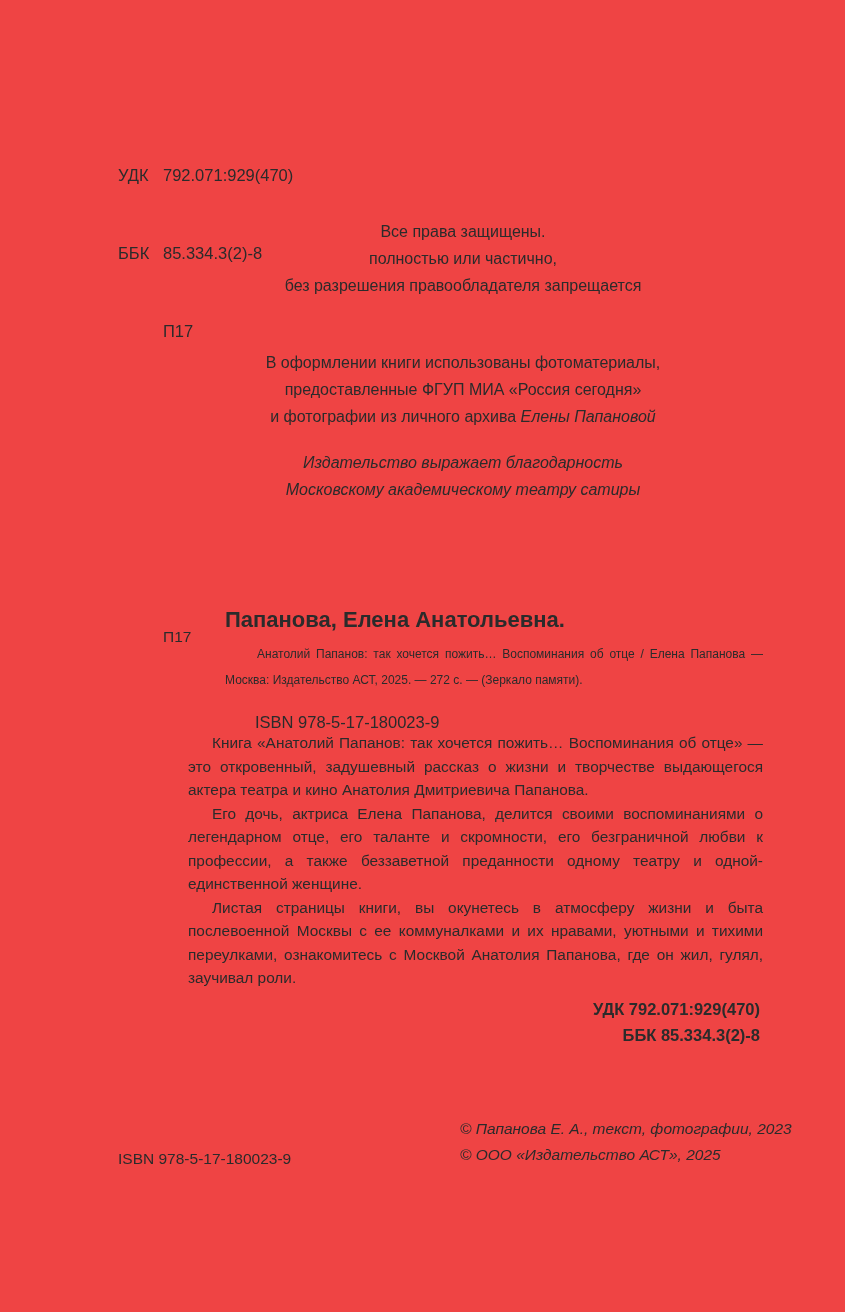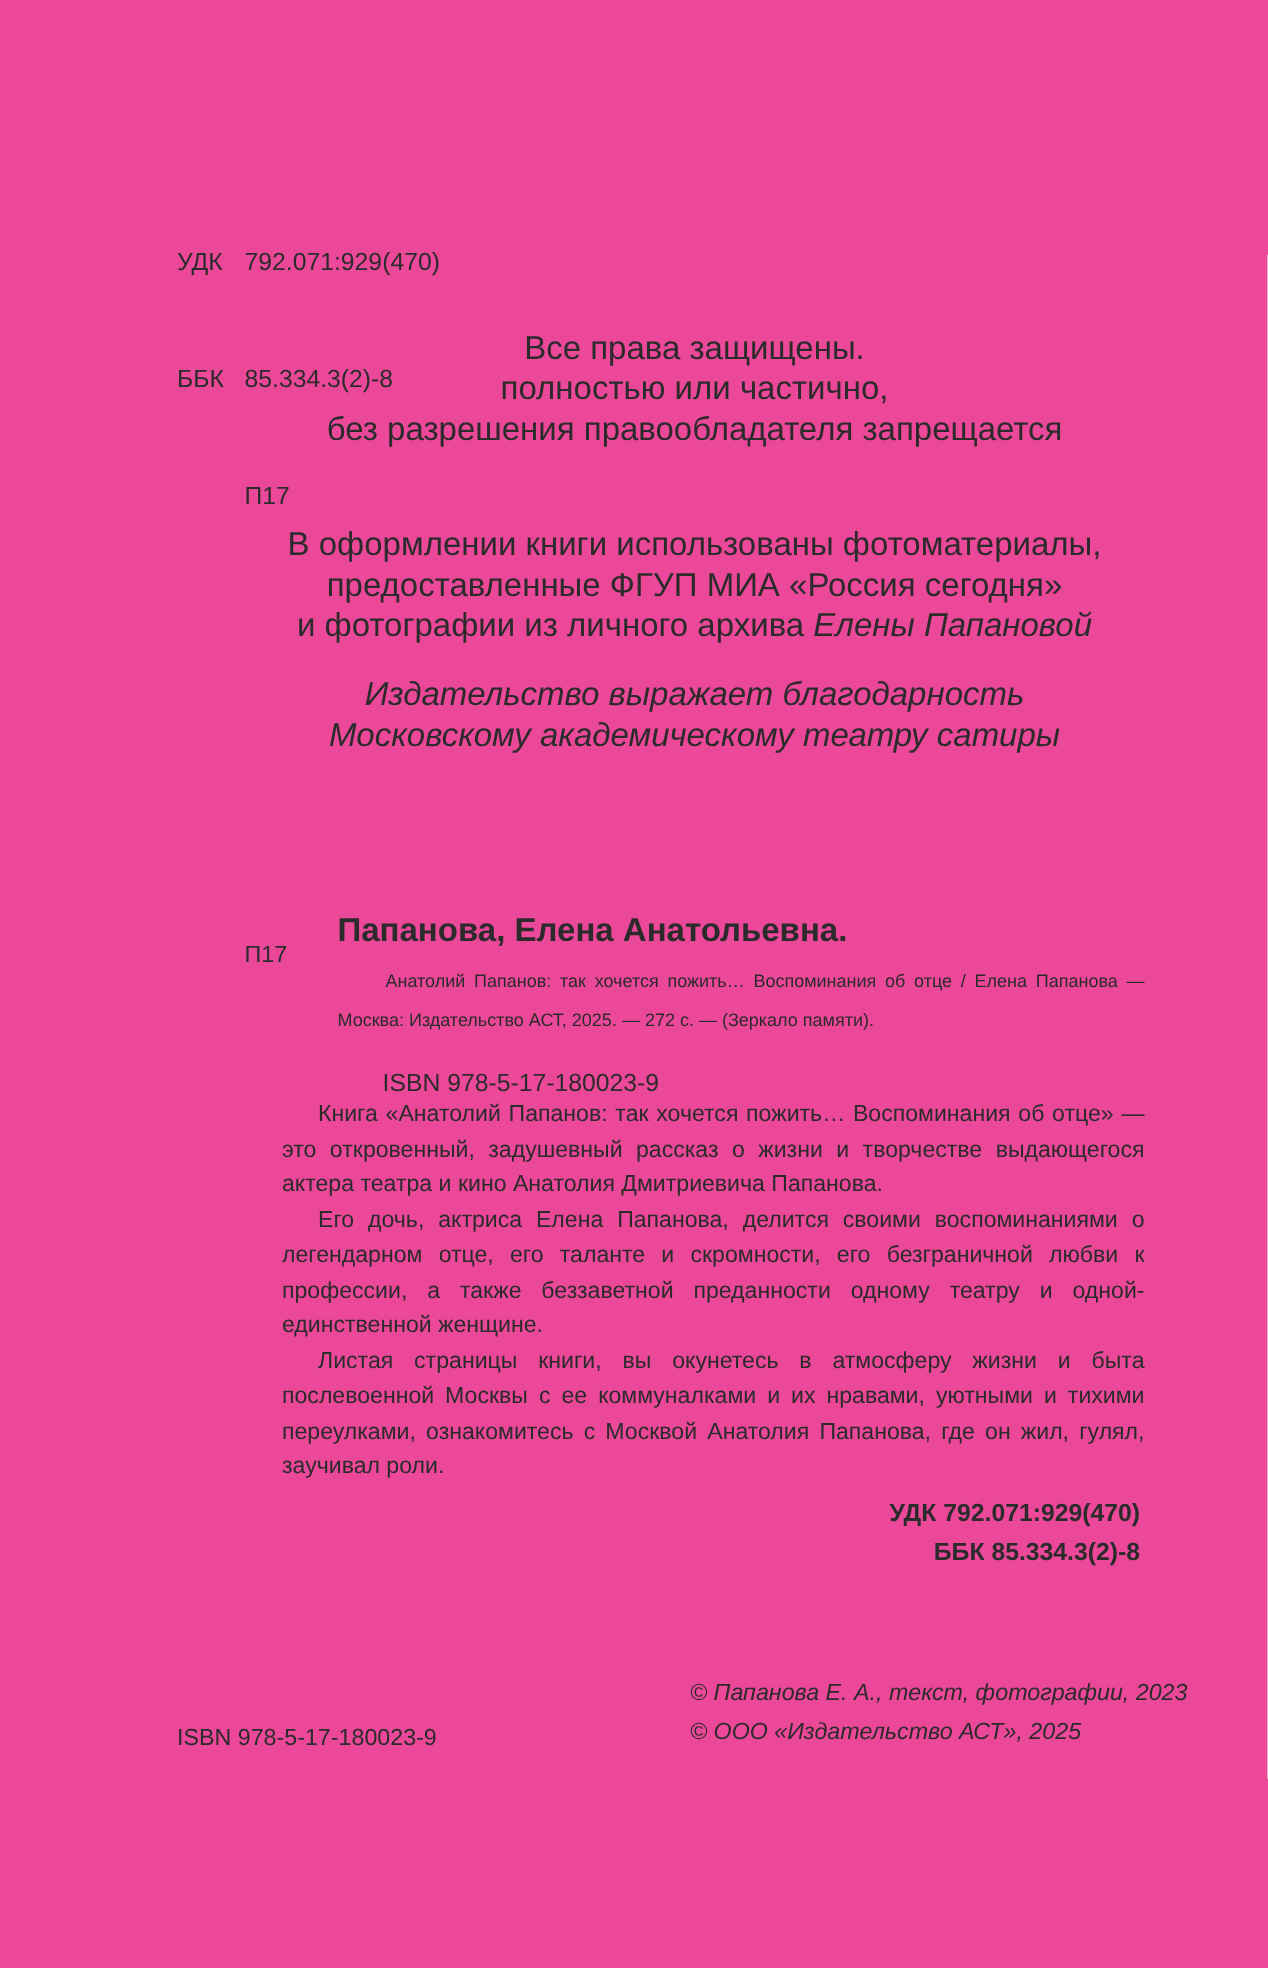--- a/index.html
+++ b/index.html
@@ -5,21 +5,21 @@
 <style>
   html, body {
     margin: 0;
     padding: 0;
     background: #ffffff;
   }
   .page {
     position: relative;
     width: 845px;
     height: 1312px;
-    background: #ec4899;
+    background: #ef4444;
     color: #2b2b2b;
     font-family: "Liberation Sans", "DejaVu Sans", sans-serif;
     font-size: 15.5px;
     line-height: 1.0;
     overflow: hidden;
     -webkit-font-smoothing: antialiased;
   }
 
   
   .codes {
@@ -38,21 +38,21 @@
   .codes .row-p17 {
     padding-left: 45px;
   }
 
   
   .centered-block {
     position: absolute;
     left: 113px;
     width: 700px;
     text-align: center;
-    font-size: 22px;
+    font-size: 16px;
     line-height: 27px;
   }
   .rights-block { top: 218px; }
   .photo-block  { top: 349px; }
   .thanks-block {
     top: 449px;
     font-style: italic;
   }
   .centered-block .line { display: block; }
   .italic-name { font-style: italic; }

